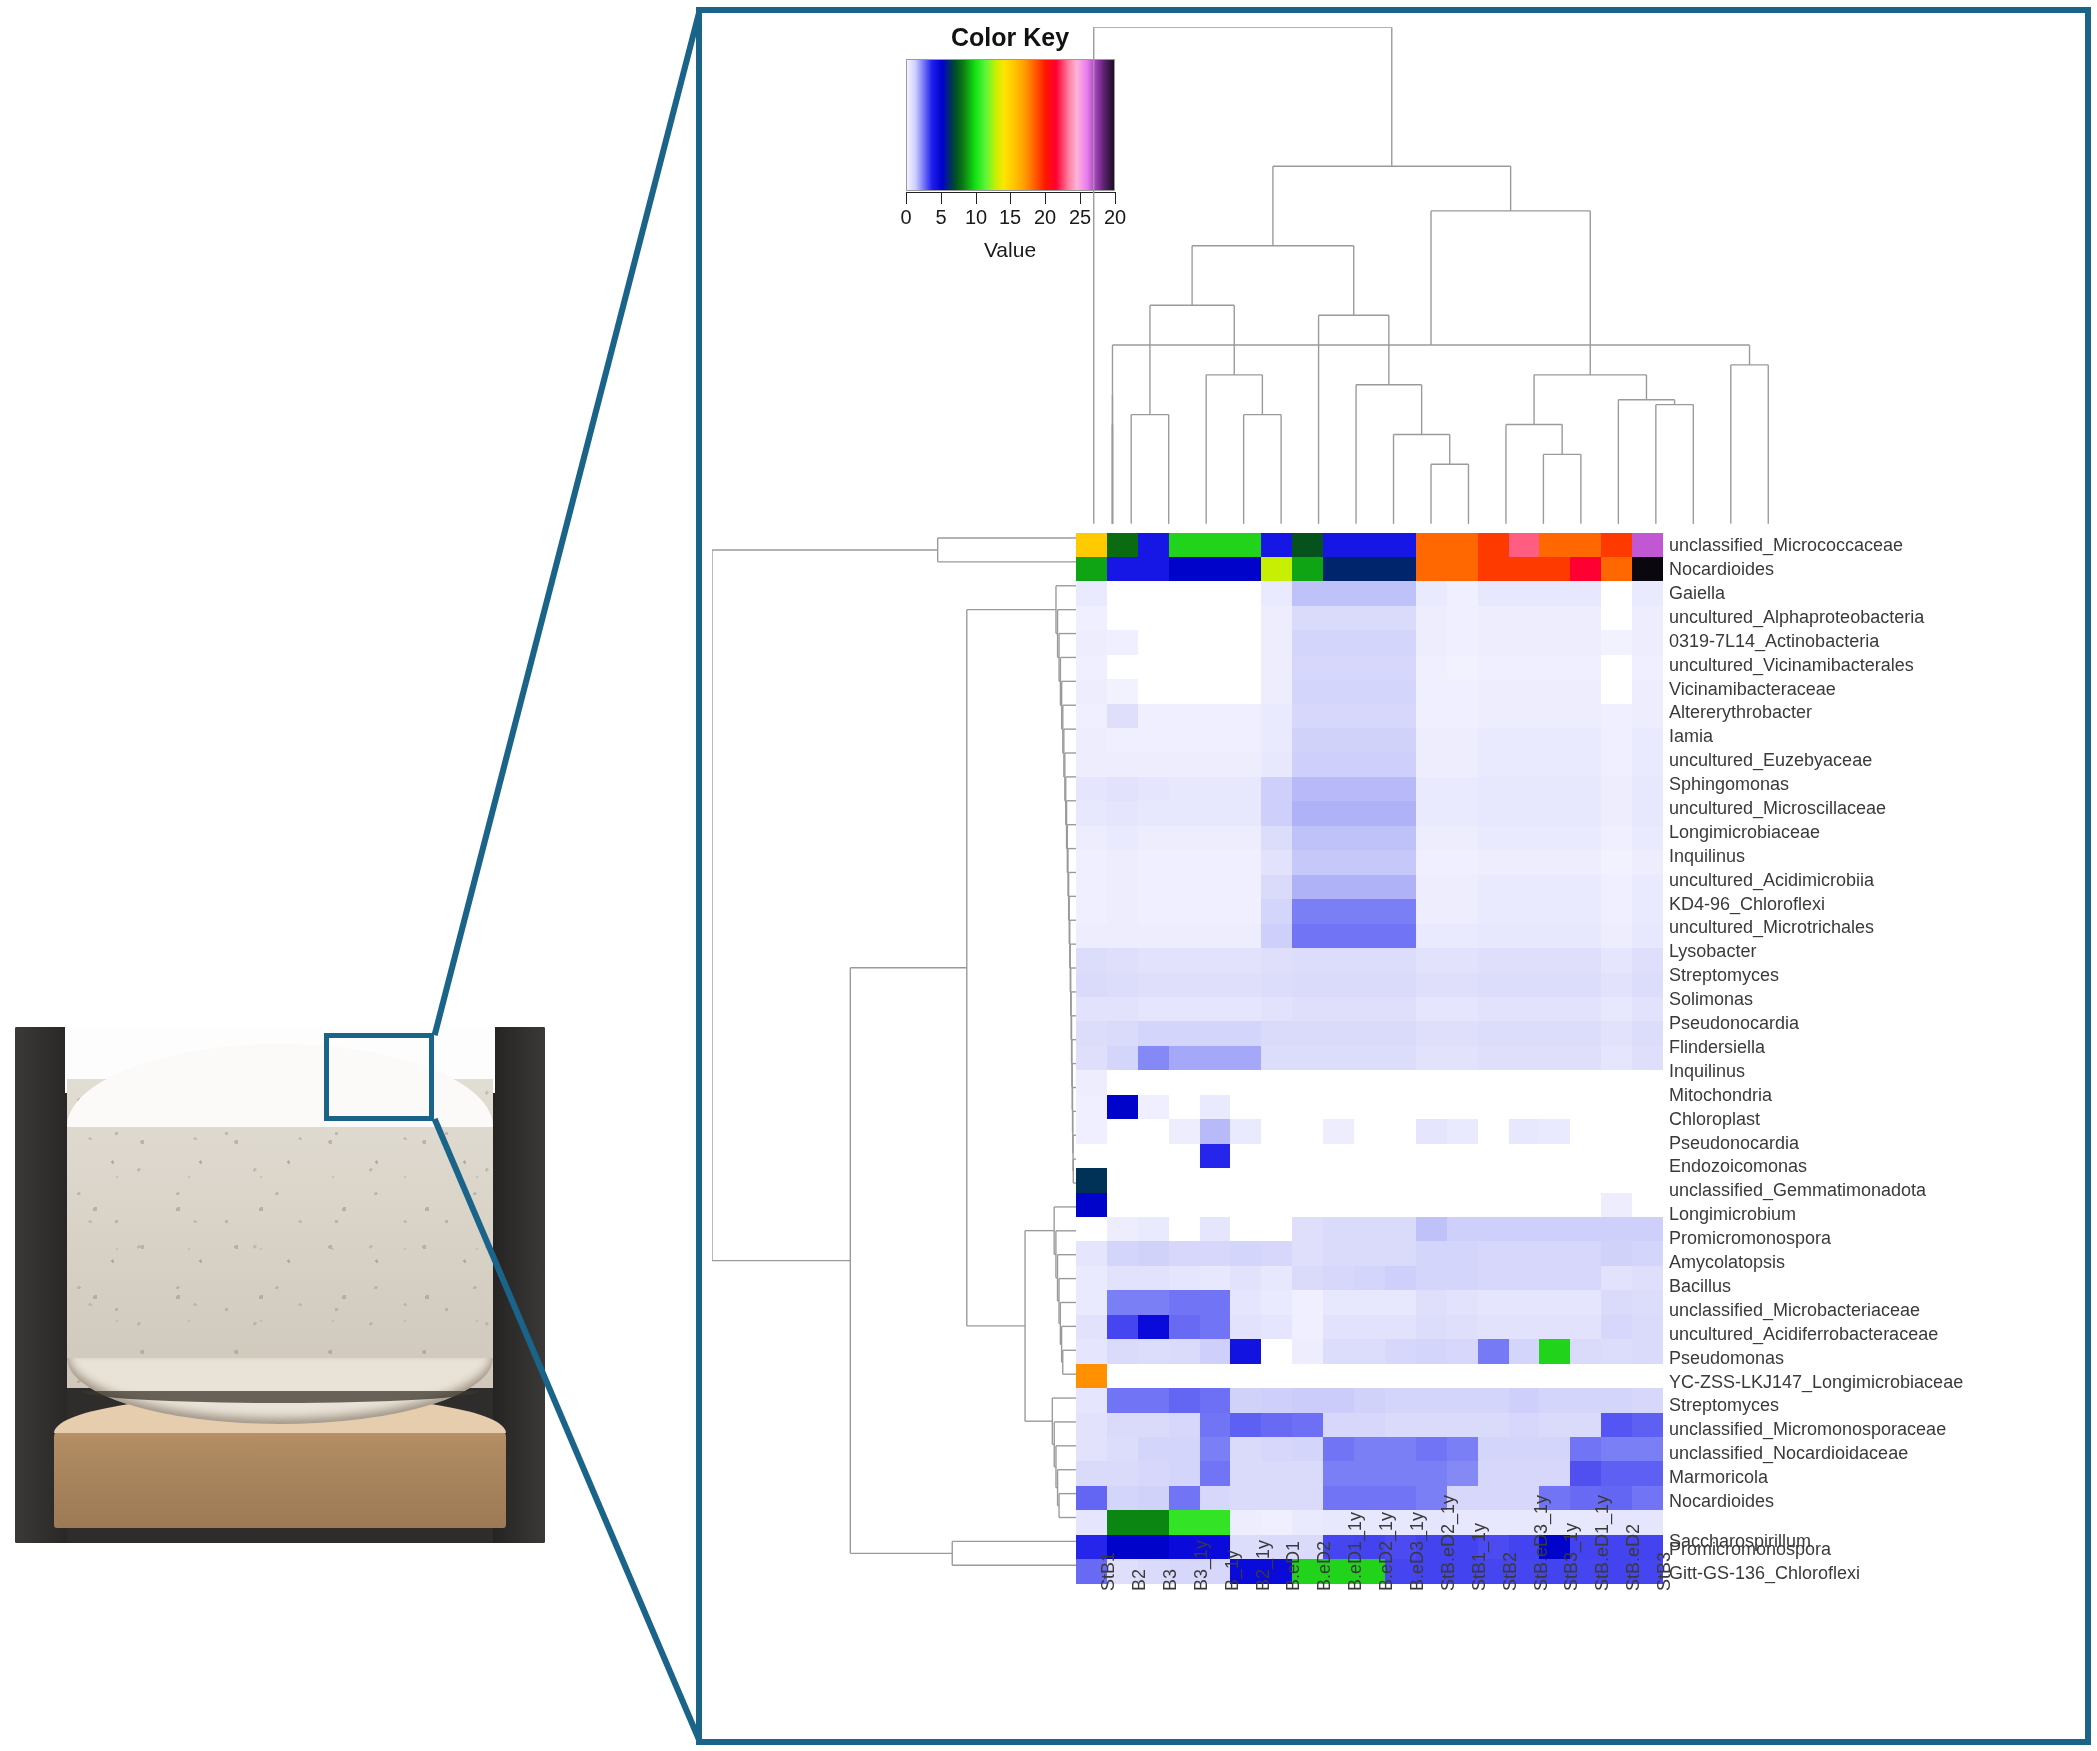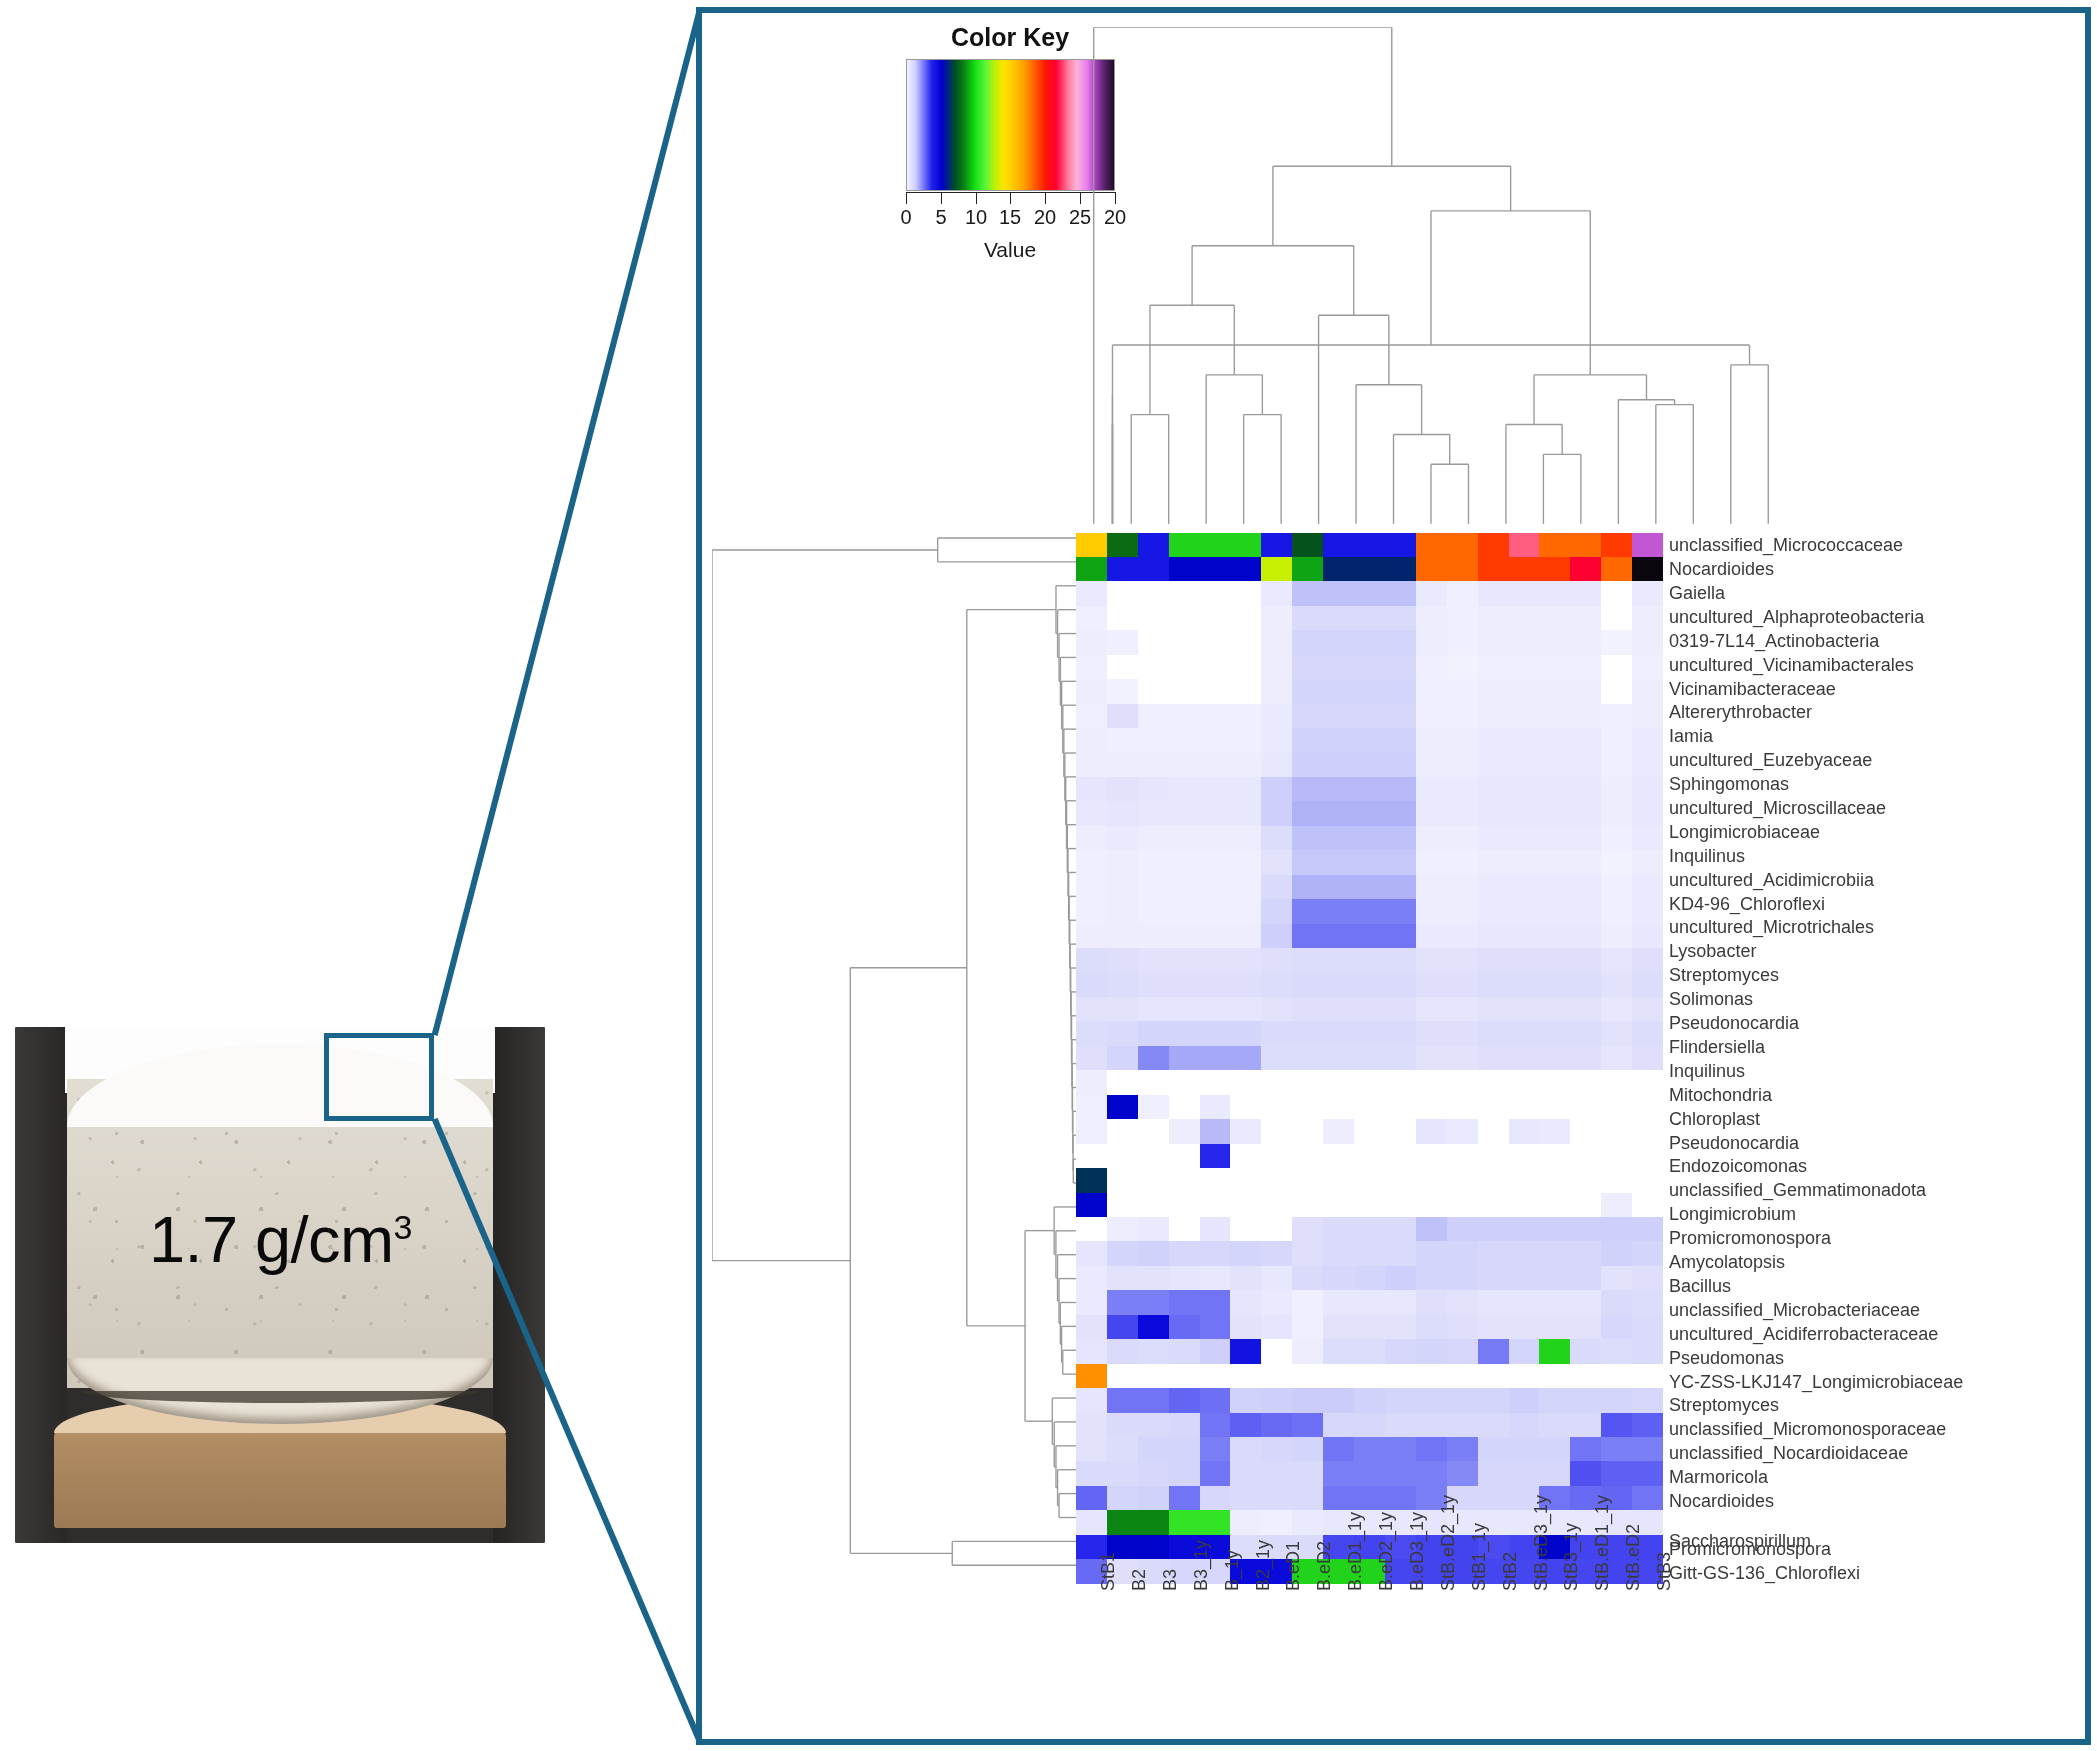--- a/index.html
+++ b/index.html
@@ -101,21 +101,20 @@
     <div id="photo-bg-right"></div>
     <div id="photo-sky"></div>
     <div id="base-cone"></div>
     <div id="base-rim"></div>
     <div id="cyl-body">
       <div id="cyl-speckle"></div>
     </div>
     <div id="cyl-bottom-edge"></div>
     <div id="cyl-dark-line"></div>
     <div id="cyl-top"></div>
-    <div id="density-label"><span>1.7 g/cm</span><sup>3</sup></div>
   </div>
 </div>
 <div id="callout-box"></div>
 
 <svg id="connectors" viewBox="0 0 3802 3175" width="2097" height="1752">
   <line x1="788" y1="1876" x2="1268" y2="20" stroke="#1a6389" stroke-width="11"></line>
   <line x1="788" y1="2028" x2="1268" y2="3155" stroke="#1a6389" stroke-width="11"></line>
 </svg>
 
 <div id="figure-panel">

